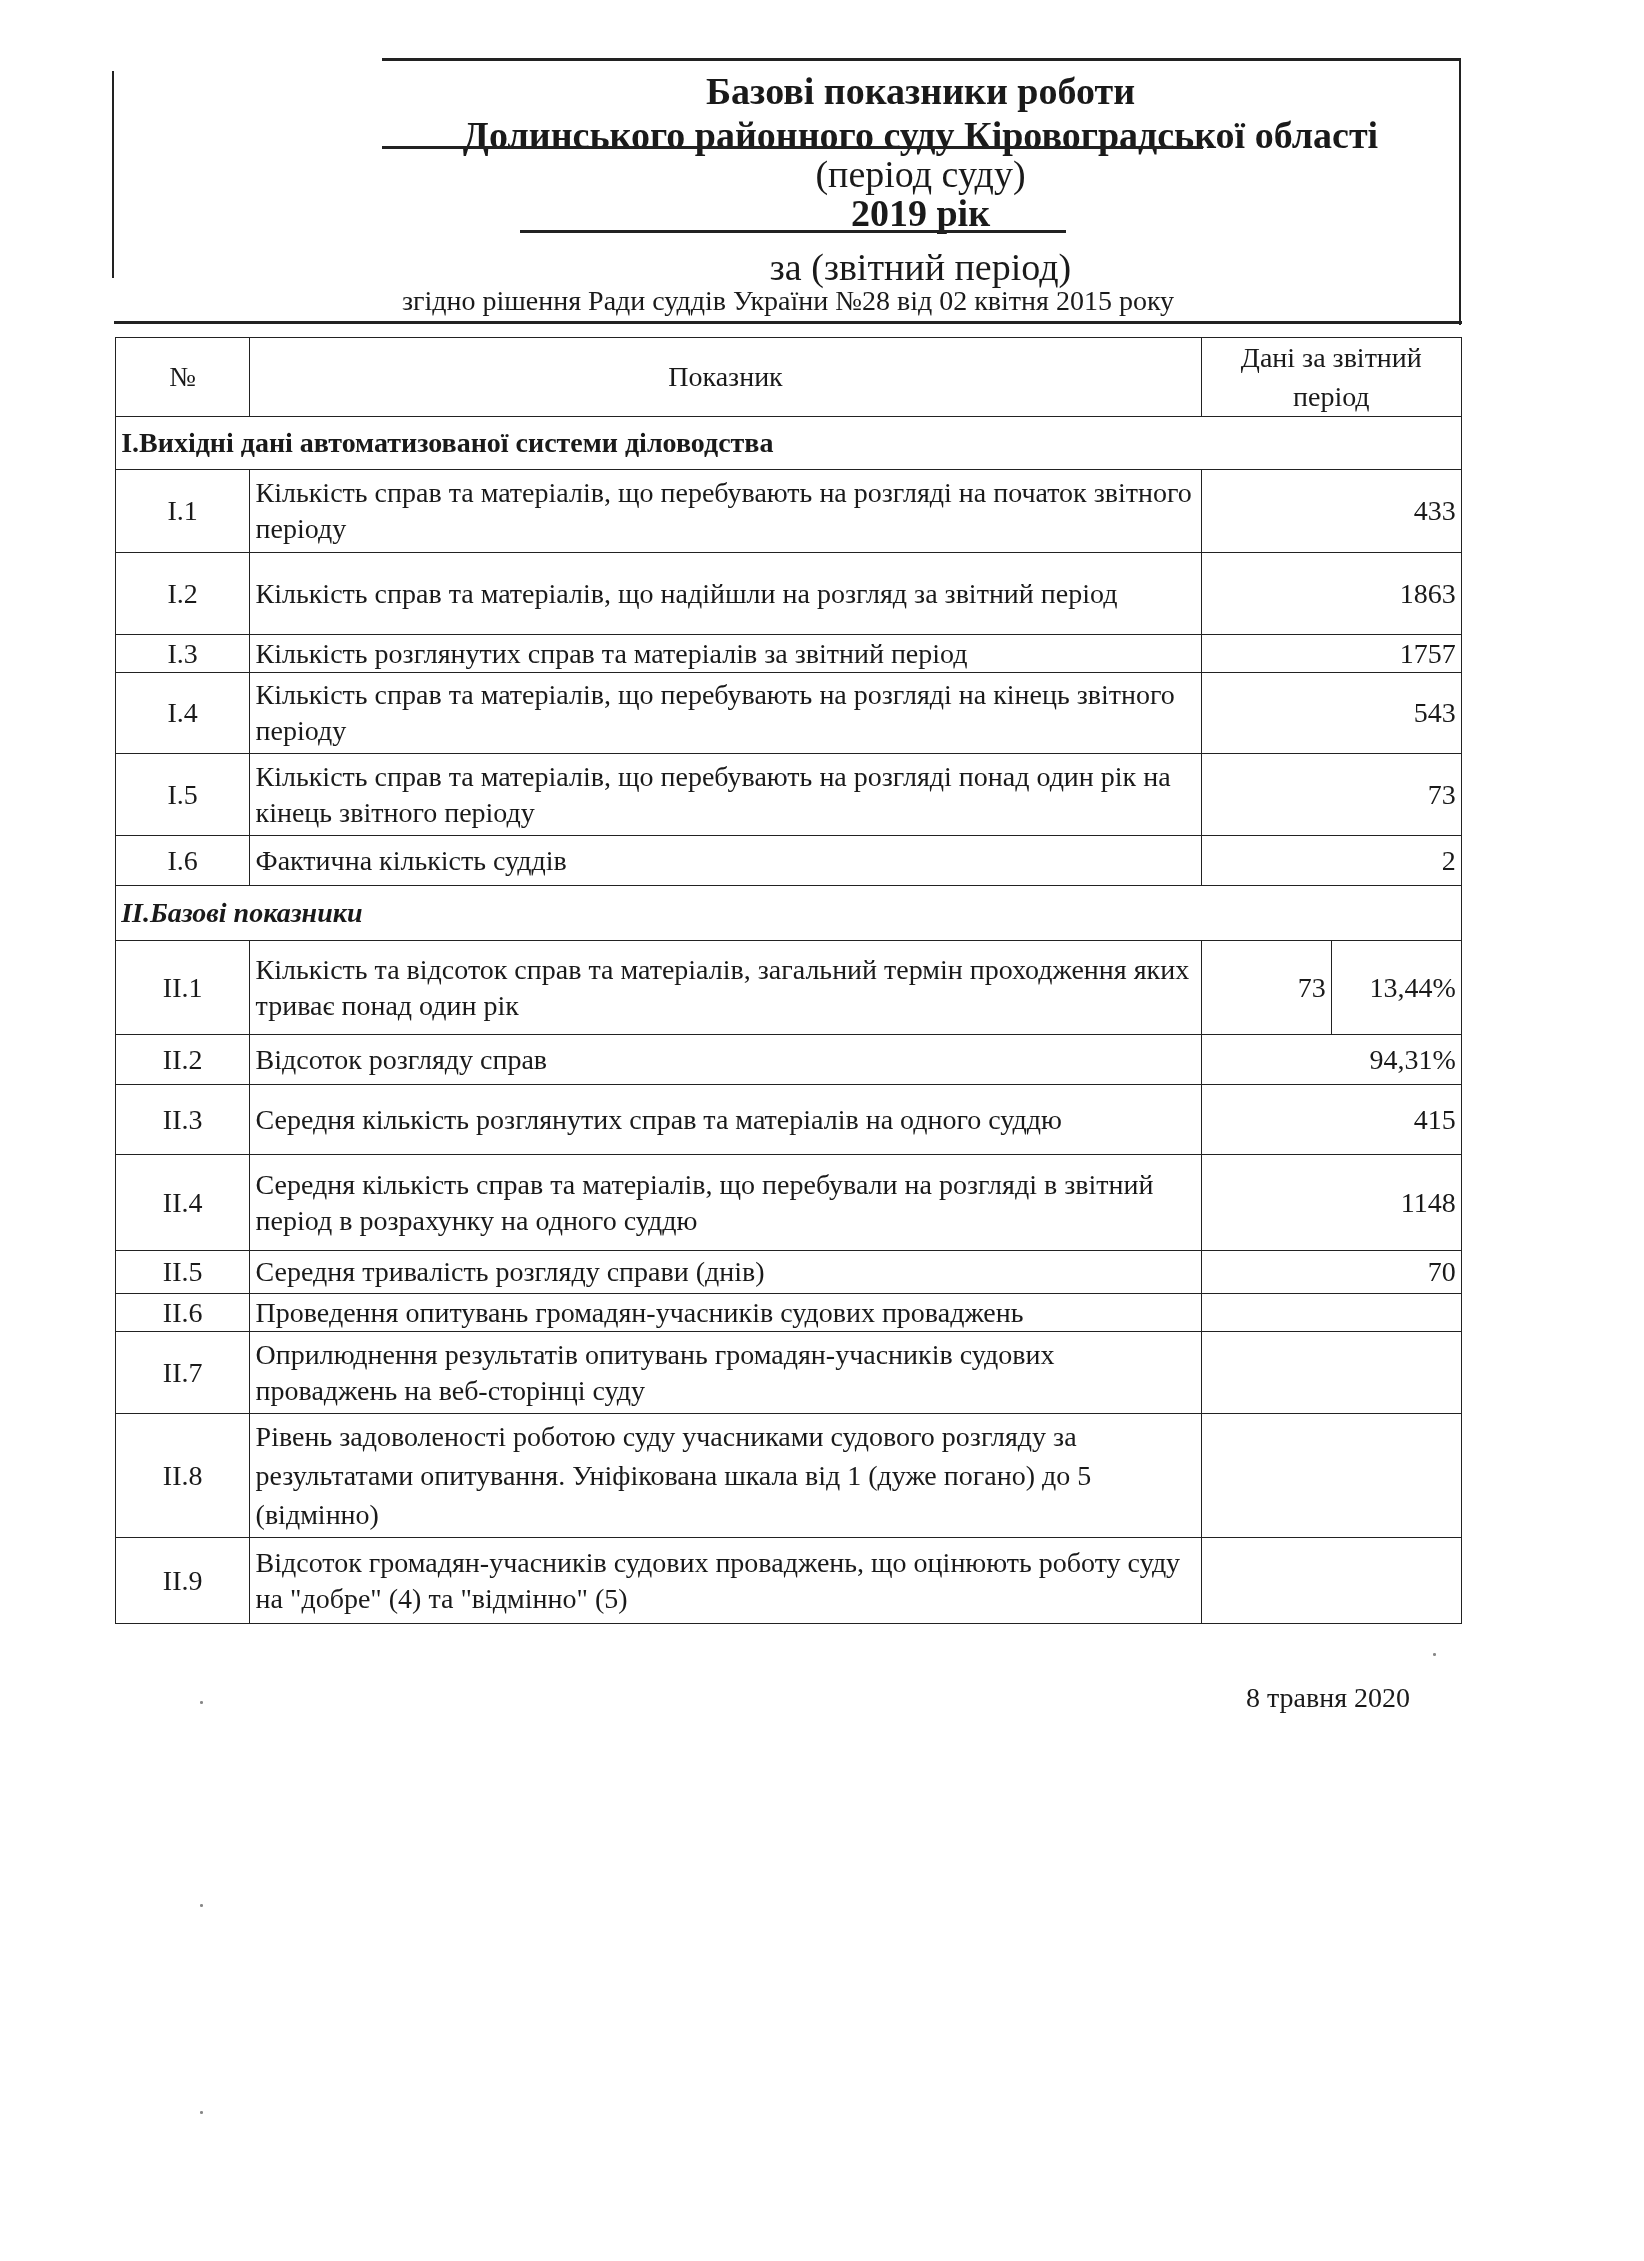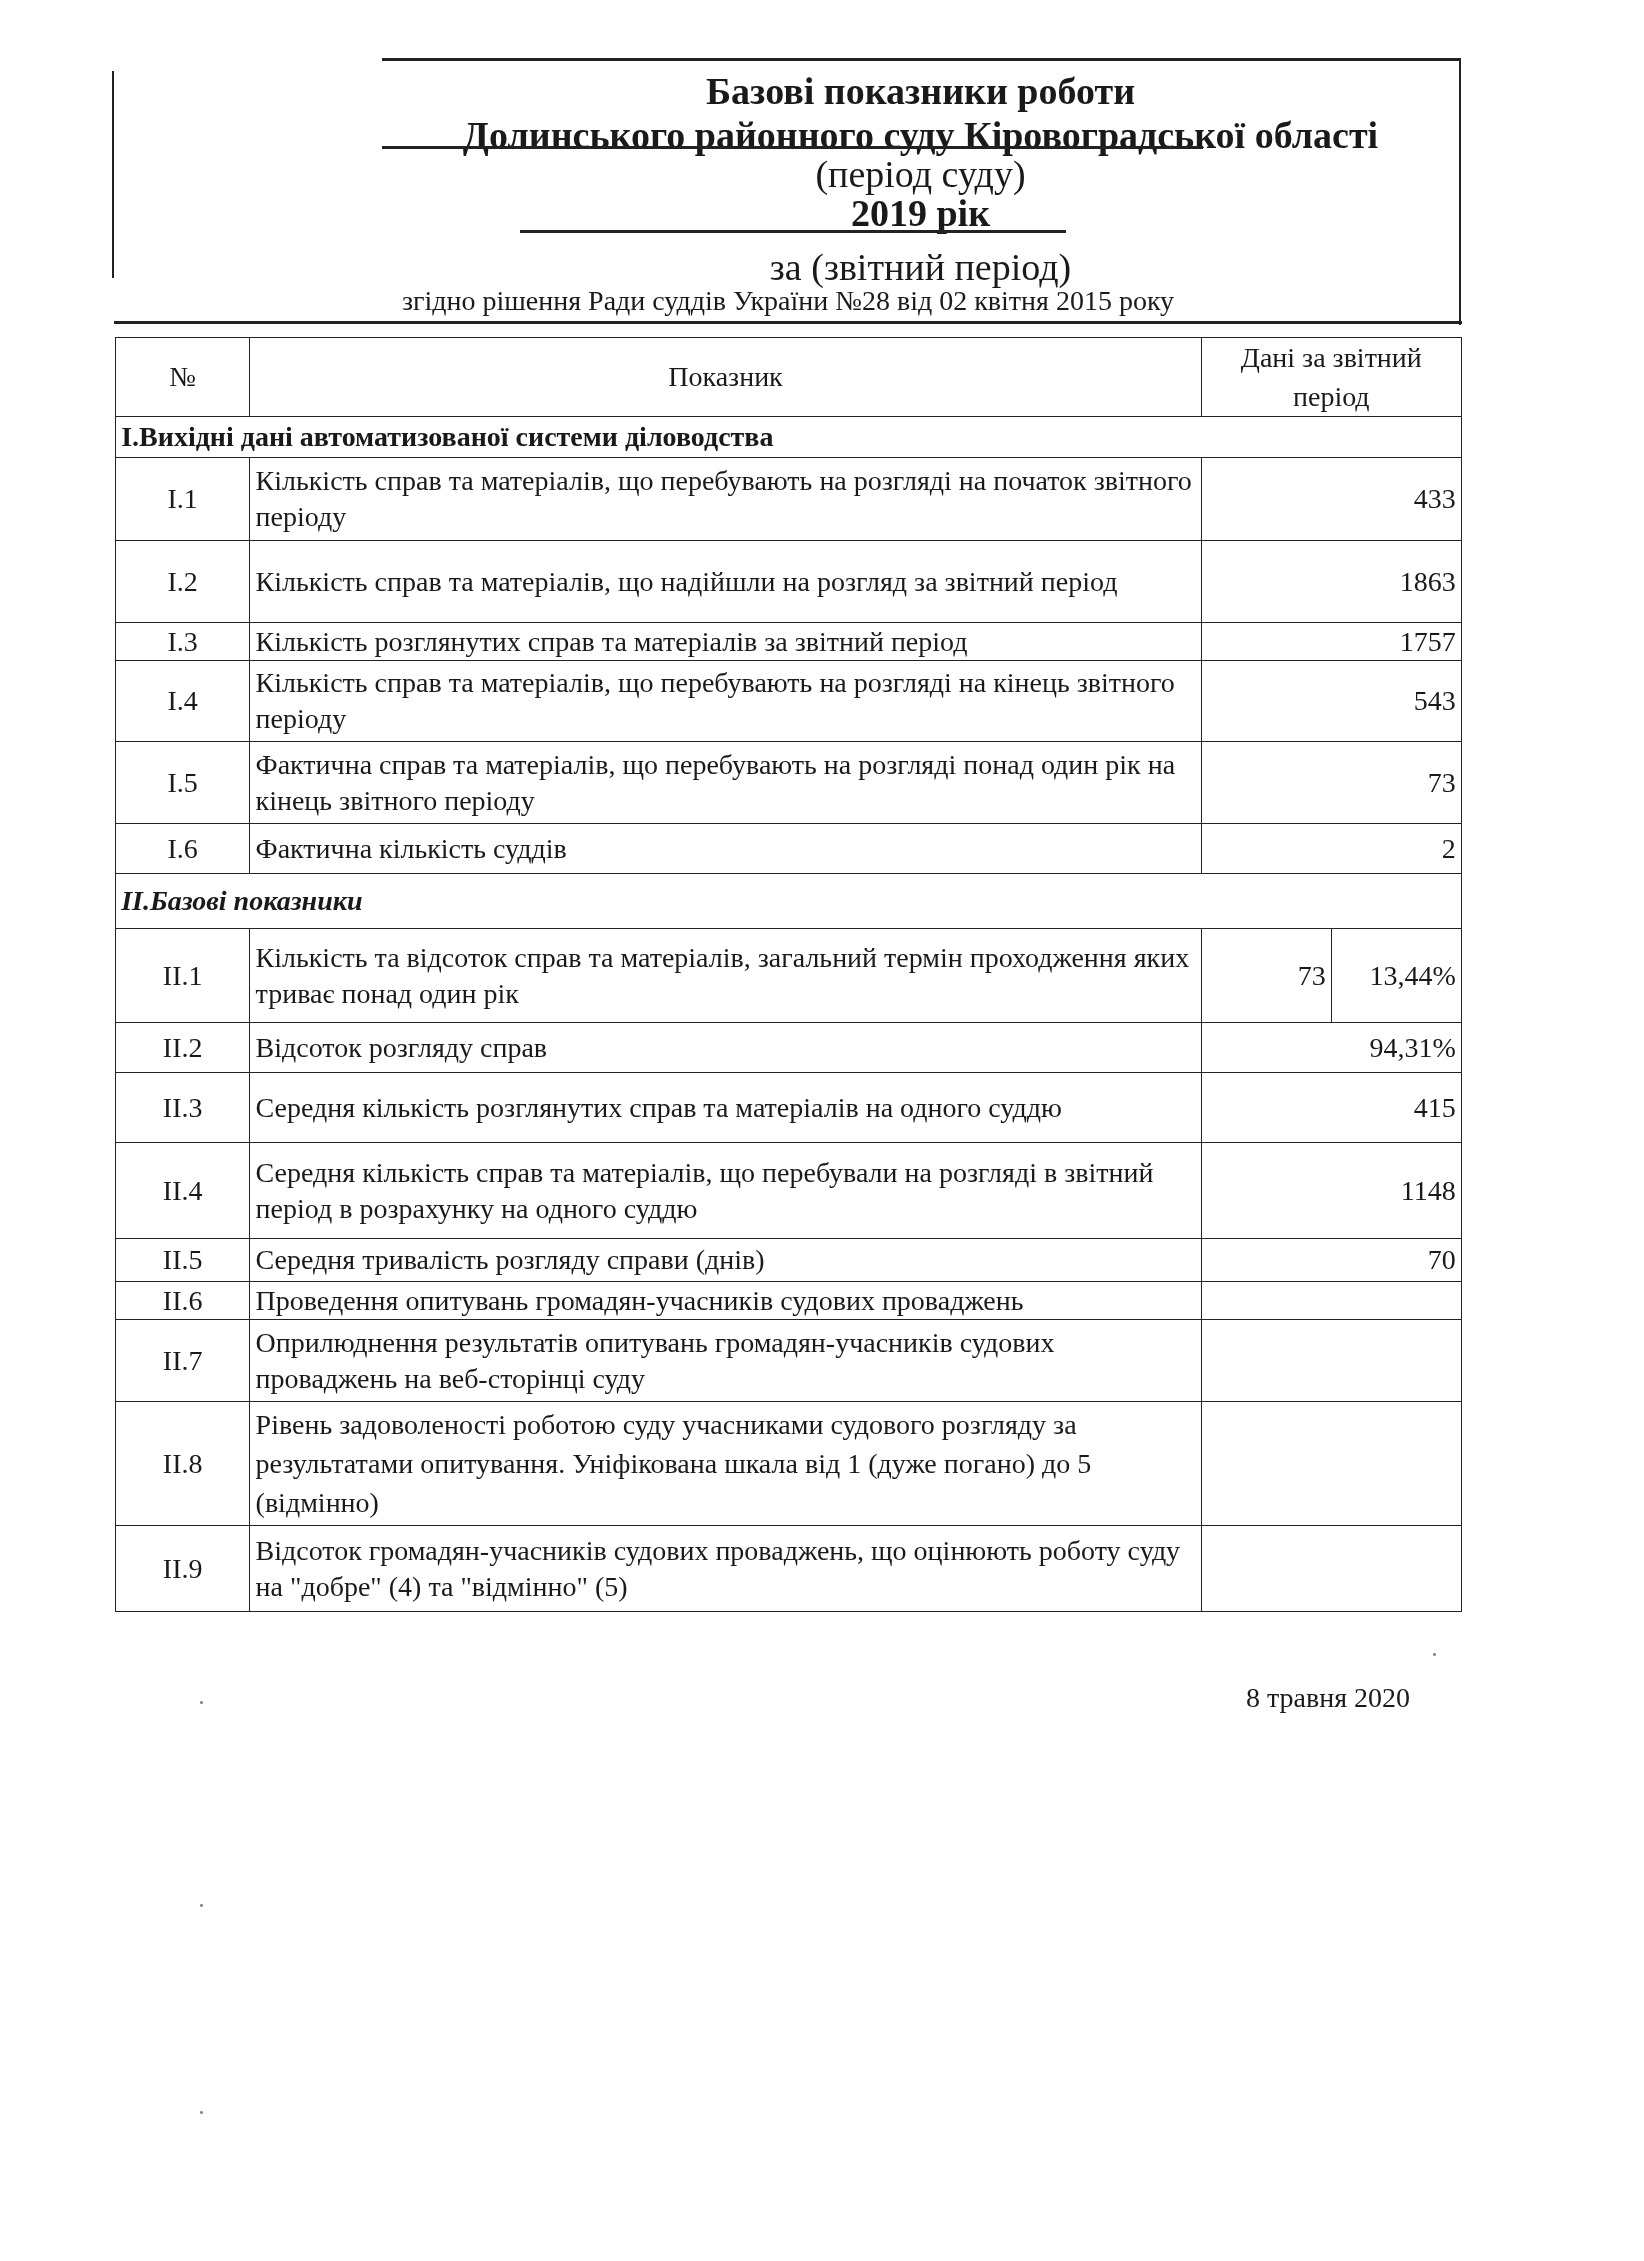--- a/index.html
+++ b/index.html
@@ -41,21 +41,21 @@
 <div class="abs" style="left:114px; width:1348px; top:281px; text-align:center; font-size:28px; line-height:39px;">згідно рішення Ради суддів України №28 від 02 квітня 2015 року</div>
 
 <table class="main">
   <tbody>
     <tr class="hdr" style="height:79px;">
       <td class="num">№</td>
       <td>Показник</td>
       <td class="val" colspan="2" style="text-align:center; line-height:39px;">Дані за звітний період</td>
     </tr>
 
-    <tr style="height:41px;">
+    <tr style="height:53px;">
       <td class="sec" colspan="4">І.Вихідні дані автоматизованої системи діловодства</td>
     </tr>
     <tr style="height:83px;">
       <td class="num">І.1</td>
       <td class="ind">Кількість справ та матеріалів, що перебувають на розгляді на початок звітного періоду</td>
       <td class="val" colspan="2">433</td>
     </tr>
     <tr style="height:82px;">
       <td class="num">І.2</td>
       <td class="ind">Кількість справ та матеріалів, що надійшли на розгляд за звітний період</td>
@@ -66,21 +66,21 @@
       <td class="ind">Кількість розглянутих справ та матеріалів за звітний період</td>
       <td class="val" colspan="2">1757</td>
     </tr>
     <tr style="height:81px;">
       <td class="num">І.4</td>
       <td class="ind">Кількість справ та матеріалів, що перебувають на розгляді на кінець звітного періоду</td>
       <td class="val" colspan="2">543</td>
     </tr>
     <tr style="height:82px;">
       <td class="num">І.5</td>
-      <td class="ind">Фактична справ та матеріалів, що перебувають на розгляді понад один рік на кінець звітного періоду</td>
+      <td class="ind">Кількість справ та матеріалів, що перебувають на розгляді понад один рік на кінець звітного періоду</td>
       <td class="val" colspan="2">73</td>
     </tr>
     <tr style="height:50px;">
       <td class="num">І.6</td>
       <td class="ind">Фактична кількість суддів</td>
       <td class="val" colspan="2">2</td>
     </tr>
 
     <tr style="height:55px;font-style:italic;">
       <td class="sec" colspan="4">ІІ.Базові показники</td>

